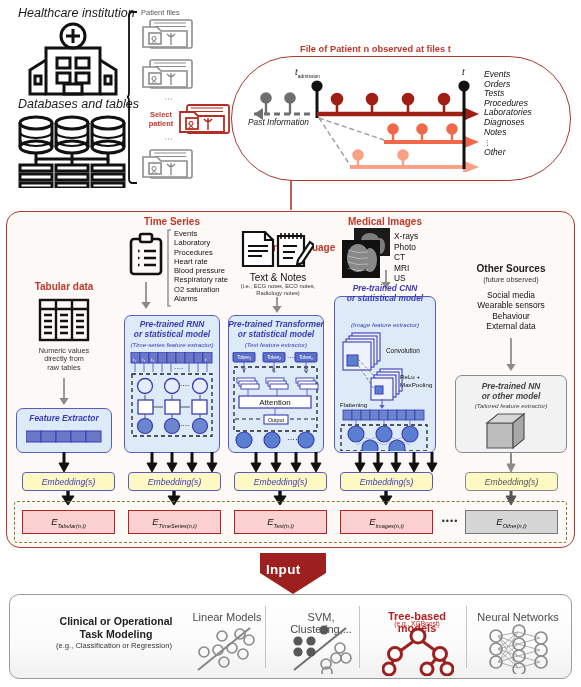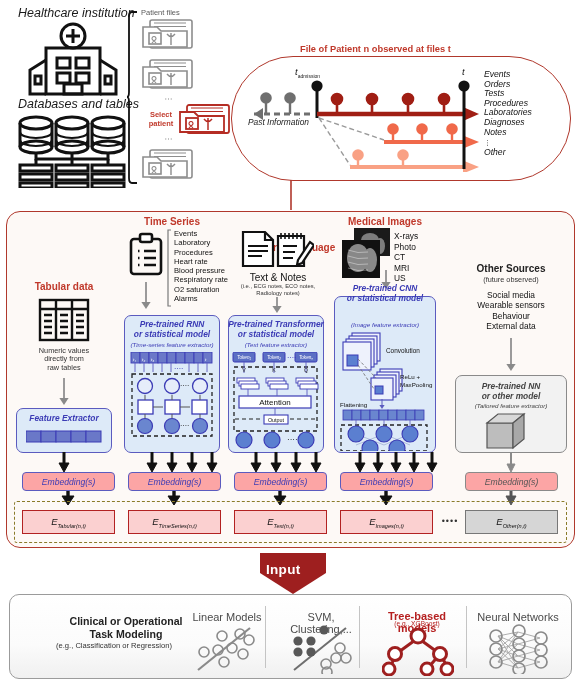--- a/index.html
+++ b/index.html
@@ -52,21 +52,21 @@
     background:#ddeaf8;
   }
   .mbox-title { font-size:8.4px; font-style:italic; font-weight:bold; color:#3b3bb5; text-align:center; line-height:9.6px; }
   .mbox-sub { font-size:6.2px; font-style:italic; color:#3b3bb5; text-align:center; }
 
   .gbox { border:1.3px solid #8a8a8a; border-radius:7px; background:#f2f2f2; }
   .gbox-title { font-size:8.4px; font-style:italic; font-weight:bold; color:#444; text-align:center; line-height:9.6px; }
   .gbox-sub { font-size:6.2px; font-style:italic; color:#444; text-align:center; }
 
   .emb {
-    height:19px; border:1.3px solid #5b5bbf; border-radius:4px; background:#fca5a5;
+    height:19px; border:1.3px solid #5b5bbf; border-radius:4px; background:#fef9c3;
     display:flex; align-items:center; justify-content:center;
     font-size:8.6px; font-style:italic; color:#3b3bb5;
   }
   .emb.grayemb { border-color:#8a8a8a; color:#555; }
 
   .edash { left:14px; top:501px; width:553px; height:42px; border:1.7px dashed #8a7b2a; border-radius:3px; }
 
   .ebox {
     height:24px; border:1.4px solid #b22222; background:#fbd0d0;
     display:flex; align-items:center; justify-content:center;
@@ -77,21 +77,21 @@
 
   
   .input-word { left:266px; top:562px; font-size:13.5px; font-weight:bold; color:#fff; letter-spacing:.3px; }
 
   
   .bot-panel {
     left:9px; top:594px; width:563px; height:85px;
     border:1.6px solid #9b9b9b; border-radius:10px;
     background:linear-gradient(180deg,#ffffff 0%, #fbfbfb 60%, #f0f0f0 100%);
   }
-  .bot-title { left:28px; top:615px; width:196px; text-align:center; font-size:10.6px; font-weight:bold; color:#222; line-height:12.6px; }
+  .bot-title { left:18px; top:615px; width:196px; text-align:center; font-size:10.6px; font-weight:bold; color:#222; line-height:12.6px; }
   .bot-sub { left:16px; top:641px; width:196px; text-align:center; font-size:7.6px; color:#333; }
   .mini-lab { font-size:11px; color:#4a4a4a; text-align:center; }
   .mini-lab.redlab { color:#b52020; font-weight:bold; }
   .mini-sub { font-size:6.6px; color:#b52020; text-align:center; }
   .vsep { position:absolute; width:1px; background:#c4c4c4; }
 </style>
 </head>
 <body>
 
 <div class="canvas">

